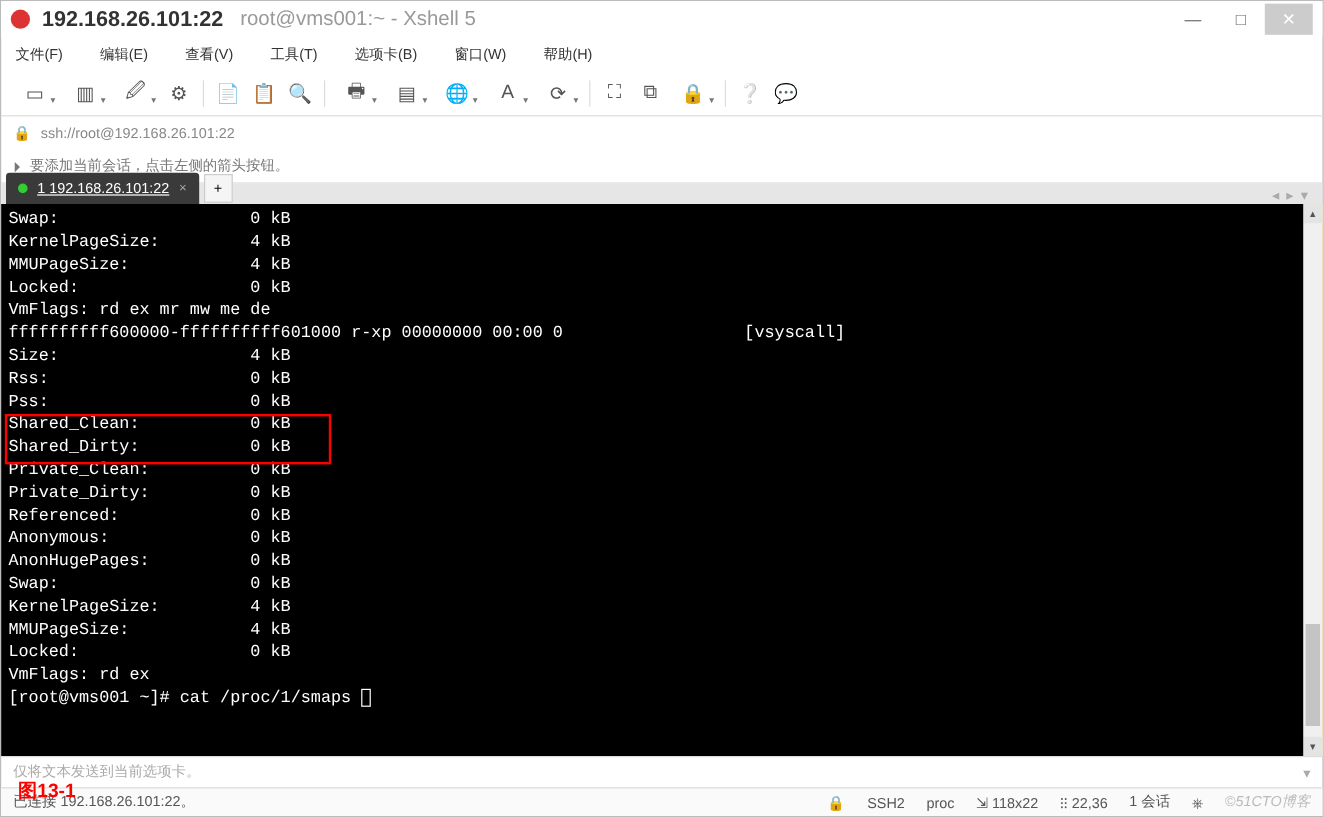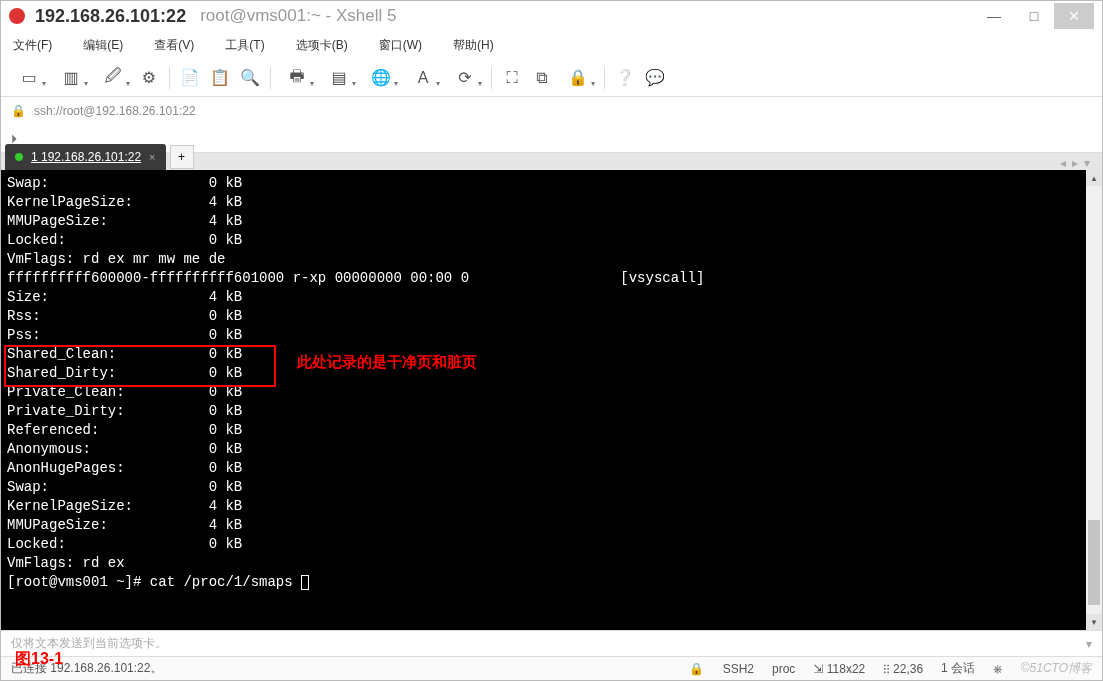--- a/index.html
+++ b/index.html
@@ -92,20 +92,21 @@
     <div class="tbtn">💬</div>
   </div>
 
   <div class="urlbar">
     <span>🔒</span>
     <span>ssh://root@192.168.26.101:22</span>
   </div>
 
   <div class="tipbar">
     <span>⏵</span>
+    <span>要添加当前会话，点击左侧的箭头按钮。</span>
   </div>
 
   <div class="tabrow">
     <div class="tab">
       <span class="dot"></span>
       <span style="text-decoration: underline;">1 192.168.26.101:22</span>
       <span class="x">×</span>
     </div>
     <div class="addtab">+</div>
     <div class="tabnav">
@@ -118,21 +119,20 @@
   <div class="terminal-wrap">
     <div class="terminal" id="term"><div>Swap:&nbsp;&nbsp;&nbsp;&nbsp;&nbsp;&nbsp;&nbsp;&nbsp;&nbsp;&nbsp;&nbsp;&nbsp;&nbsp;&nbsp;&nbsp;&nbsp;&nbsp;&nbsp;&nbsp;0&nbsp;kB</div><div>KernelPageSize:&nbsp;&nbsp;&nbsp;&nbsp;&nbsp;&nbsp;&nbsp;&nbsp;&nbsp;4&nbsp;kB</div><div>MMUPageSize:&nbsp;&nbsp;&nbsp;&nbsp;&nbsp;&nbsp;&nbsp;&nbsp;&nbsp;&nbsp;&nbsp;&nbsp;4&nbsp;kB</div><div>Locked:&nbsp;&nbsp;&nbsp;&nbsp;&nbsp;&nbsp;&nbsp;&nbsp;&nbsp;&nbsp;&nbsp;&nbsp;&nbsp;&nbsp;&nbsp;&nbsp;&nbsp;0&nbsp;kB</div><div>VmFlags:&nbsp;rd&nbsp;ex&nbsp;mr&nbsp;mw&nbsp;me&nbsp;de</div><div>ffffffffff600000-ffffffffff601000&nbsp;r-xp&nbsp;00000000&nbsp;00:00&nbsp;0&nbsp;&nbsp;&nbsp;&nbsp;&nbsp;&nbsp;&nbsp;&nbsp;&nbsp;&nbsp;&nbsp;&nbsp;&nbsp;&nbsp;&nbsp;&nbsp;&nbsp;&nbsp;[vsyscall]</div><div>Size:&nbsp;&nbsp;&nbsp;&nbsp;&nbsp;&nbsp;&nbsp;&nbsp;&nbsp;&nbsp;&nbsp;&nbsp;&nbsp;&nbsp;&nbsp;&nbsp;&nbsp;&nbsp;&nbsp;4&nbsp;kB</div><div>Rss:&nbsp;&nbsp;&nbsp;&nbsp;&nbsp;&nbsp;&nbsp;&nbsp;&nbsp;&nbsp;&nbsp;&nbsp;&nbsp;&nbsp;&nbsp;&nbsp;&nbsp;&nbsp;&nbsp;&nbsp;0&nbsp;kB</div><div>Pss:&nbsp;&nbsp;&nbsp;&nbsp;&nbsp;&nbsp;&nbsp;&nbsp;&nbsp;&nbsp;&nbsp;&nbsp;&nbsp;&nbsp;&nbsp;&nbsp;&nbsp;&nbsp;&nbsp;&nbsp;0&nbsp;kB</div><div>Shared_Clean:&nbsp;&nbsp;&nbsp;&nbsp;&nbsp;&nbsp;&nbsp;&nbsp;&nbsp;&nbsp;&nbsp;0&nbsp;kB</div><div>Shared_Dirty:&nbsp;&nbsp;&nbsp;&nbsp;&nbsp;&nbsp;&nbsp;&nbsp;&nbsp;&nbsp;&nbsp;0&nbsp;kB</div><div>Private_Clean:&nbsp;&nbsp;&nbsp;&nbsp;&nbsp;&nbsp;&nbsp;&nbsp;&nbsp;&nbsp;0&nbsp;kB</div><div>Private_Dirty:&nbsp;&nbsp;&nbsp;&nbsp;&nbsp;&nbsp;&nbsp;&nbsp;&nbsp;&nbsp;0&nbsp;kB</div><div>Referenced:&nbsp;&nbsp;&nbsp;&nbsp;&nbsp;&nbsp;&nbsp;&nbsp;&nbsp;&nbsp;&nbsp;&nbsp;&nbsp;0&nbsp;kB</div><div>Anonymous:&nbsp;&nbsp;&nbsp;&nbsp;&nbsp;&nbsp;&nbsp;&nbsp;&nbsp;&nbsp;&nbsp;&nbsp;&nbsp;&nbsp;0&nbsp;kB</div><div>AnonHugePages:&nbsp;&nbsp;&nbsp;&nbsp;&nbsp;&nbsp;&nbsp;&nbsp;&nbsp;&nbsp;0&nbsp;kB</div><div>Swap:&nbsp;&nbsp;&nbsp;&nbsp;&nbsp;&nbsp;&nbsp;&nbsp;&nbsp;&nbsp;&nbsp;&nbsp;&nbsp;&nbsp;&nbsp;&nbsp;&nbsp;&nbsp;&nbsp;0&nbsp;kB</div><div>KernelPageSize:&nbsp;&nbsp;&nbsp;&nbsp;&nbsp;&nbsp;&nbsp;&nbsp;&nbsp;4&nbsp;kB</div><div>MMUPageSize:&nbsp;&nbsp;&nbsp;&nbsp;&nbsp;&nbsp;&nbsp;&nbsp;&nbsp;&nbsp;&nbsp;&nbsp;4&nbsp;kB</div><div>Locked:&nbsp;&nbsp;&nbsp;&nbsp;&nbsp;&nbsp;&nbsp;&nbsp;&nbsp;&nbsp;&nbsp;&nbsp;&nbsp;&nbsp;&nbsp;&nbsp;&nbsp;0&nbsp;kB</div><div>VmFlags:&nbsp;rd&nbsp;ex</div><div>[root@vms001&nbsp;~]#&nbsp;cat&nbsp;/proc/1/smaps&nbsp;<span class="cursor"></span></div></div>
     <div class="vscroll">
       <div class="arrow">▴</div>
       <div class="track">
         <div class="thumb" style="top:78%; height:20%;"></div>
       </div>
       <div class="arrow">▾</div>
     </div>
     <div class="redbox" style="left:3px; top:175px; width:272px; height:42px;"></div>
-    <div class="annot" style="left:296px; top:183px;">此处记录的是干净页和脏页</div>
   </div>
 
   <div class="sendbar">
     <span>仅将文本发送到当前选项卡。</span>
     <span style="margin-left:auto">▾</span>
     <div class="figlabel">
       <span class="red">图</span><span class="red">13-1</span>
     </div>
   </div>
 

